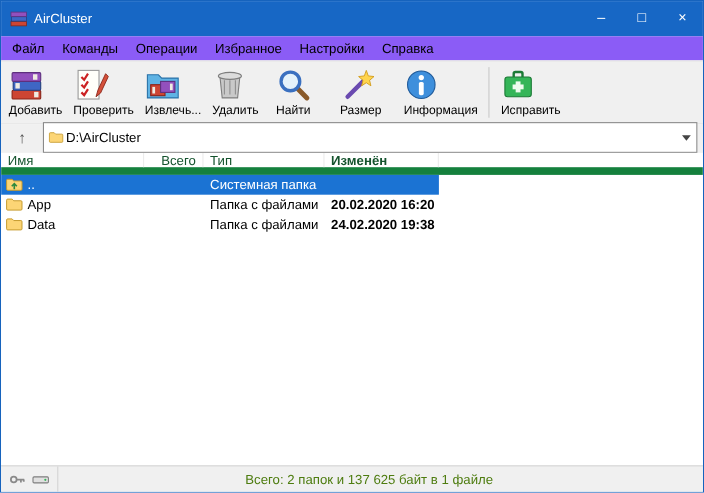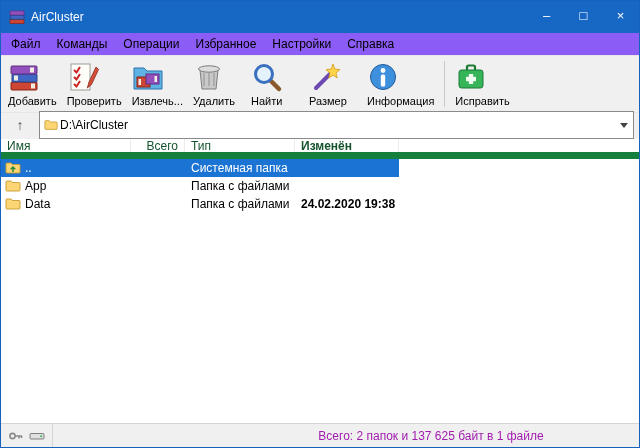--- a/index.html
+++ b/index.html
@@ -48,21 +48,21 @@
   .row .cell { display:flex; align-items:center; height:100%; padding:0 6px; white-space:nowrap; overflow:hidden; }
   .row .c-name { padding-left:4px; }
   .row.selected { background:#1b73d3; color:#fff; }
   .ficon { width:16px; height:16px; margin-right:4px; flex:0 0 auto; }
   .ficon svg { display:block; }
 
   
   .statusbar { height:24px; background:#f0f0f0; border-top:1px solid #d5d5d5; display:flex; align-items:center; flex:0 0 auto; }
   .status-icons { display:flex; align-items:center; gap:5px; padding:0 7px; border-right:1px solid #d5d5d5; height:100%; }
   .sicon { width:16px; height:16px; display:block; }
-  .status-text { flex:1; text-align:center; padding-left:170px; color:#a21caf; white-space:nowrap; }
+  .status-text { flex:1; text-align:left; padding-left:170px; color:#4d7c0f; white-space:nowrap; }
 </style>
 </head>
 <body>
 
 <div class="window">
 
   <div class="titlebar">
     <span class="app-icon">
       <svg width="16" height="16" viewBox="0 0 16 16">
         <rect x="1" y="10.5" width="14" height="4" fill="#cd4533" stroke="#8a2418" stroke-width="0.7"></rect>
@@ -232,20 +232,21 @@
       <div class="cell c-name">
         <span class="ficon">
           <svg width="16" height="16" viewBox="0 0 16 16">
             <path d="M1 4 a1 1 0 0 1 1 -1 h4 l1.5 1.5 H14 a1 1 0 0 1 1 1 V12 a1 1 0 0 1 -1 1 H2 a1 1 0 0 1 -1 -1 z" fill="#fcd575" stroke="#c69b2e" stroke-width="0.9"></path>
           </svg>
         </span>
         <span>App</span>
       </div>
       <div class="cell c-size"></div>
       <div class="cell c-type">Папка с файлами</div>
+      <div class="cell c-mod">20.02.2020 16:20</div>
     </div>
 
     <div class="row">
       <div class="cell c-name">
         <span class="ficon">
           <svg width="16" height="16" viewBox="0 0 16 16">
             <path d="M1 4 a1 1 0 0 1 1 -1 h4 l1.5 1.5 H14 a1 1 0 0 1 1 1 V12 a1 1 0 0 1 -1 1 H2 a1 1 0 0 1 -1 -1 z" fill="#fcd575" stroke="#c69b2e" stroke-width="0.9"></path>
           </svg>
         </span>
         <span>Data</span>

